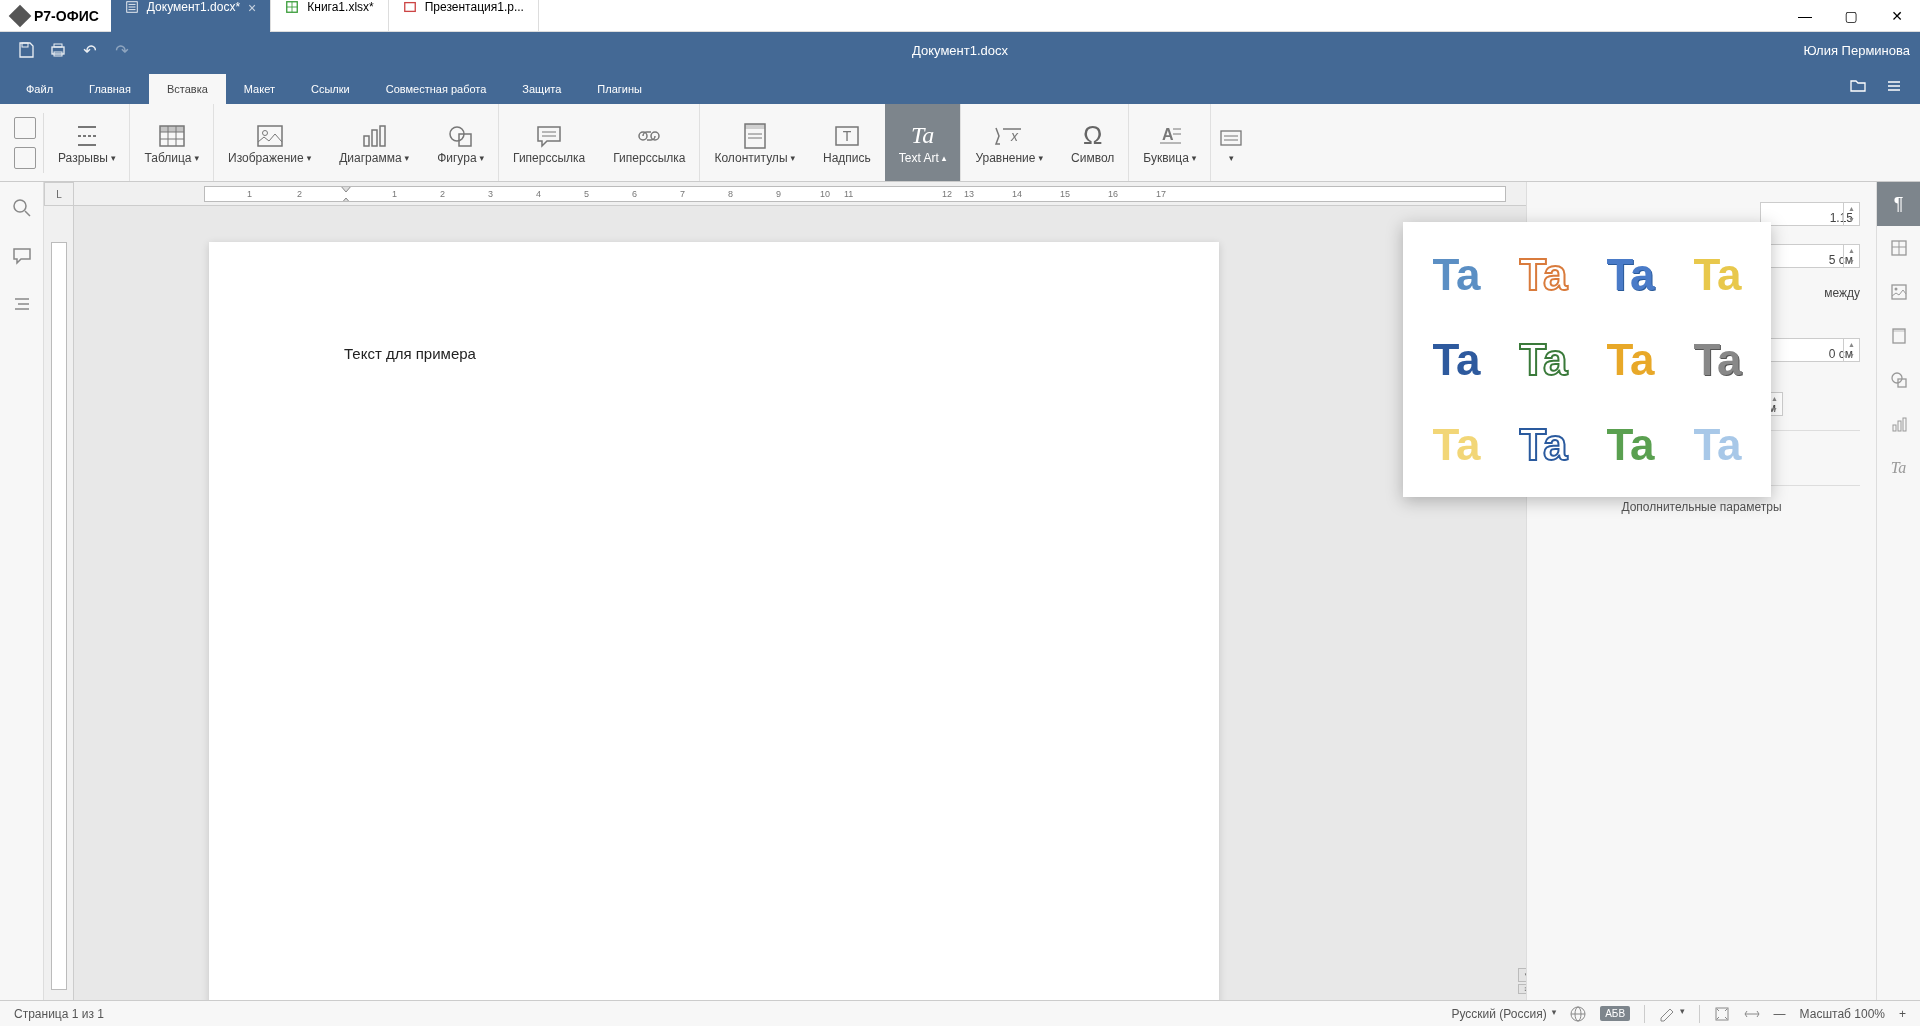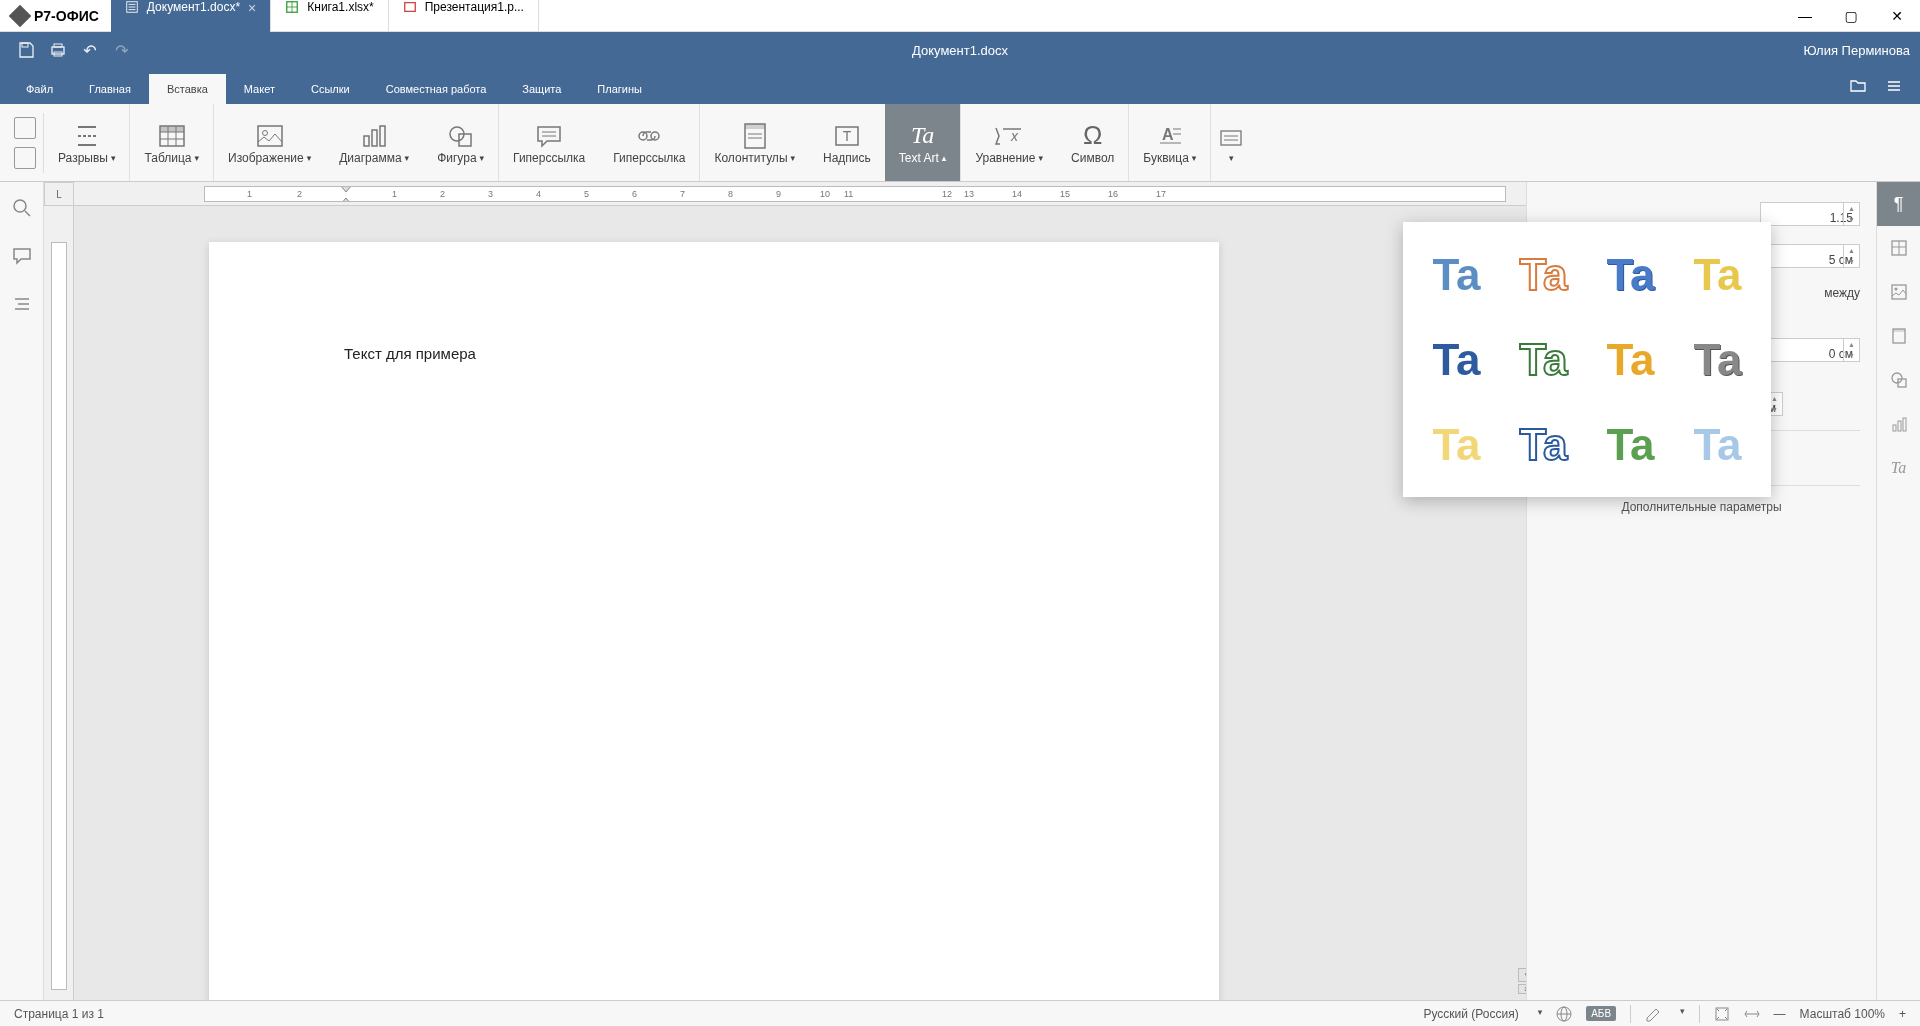--- a/index.html
+++ b/index.html
@@ -78,21 +78,21 @@
 
 
 .rightbar { position: absolute; right: 0; top: 182px; width: 44px; bottom: 26px; background: #f7f7f7; border-left: 1px solid #ddd; display: flex; flex-direction: column; align-items: center; }
 .rbtn { width: 44px; height: 44px; display: flex; align-items: center; justify-content: center; color: #999; font-size: 18px; }
 .rbtn.active { background: #7d858c; color: #fff; }
 
 
 .statusbar { position: absolute; left: 0; right: 0; bottom: 0; height: 26px; background: #f7f7f7; border-top: 1px solid #ccc; display: flex; align-items: center; padding: 0 14px; font-size: 12px; color: #555; }
 .status-right { margin-left: auto; display: flex; align-items: center; gap: 14px; }
 .status-sep { width: 1px; height: 18px; background: #ccc; }
-.status-item { display: flex; align-items: flex-start; gap: 19px; }
+.status-item { display: flex; align-items: flex-start; gap: 5px; }
 .status-badge { background: #7d858c; color: #fff; padding: 2px 5px; border-radius: 2px; font-size: 10px; }
 
 svg { display: block; }
 .scroll-down-wrap { position:absolute; right: 382px; bottom: 32px; width: 22px; display:flex; flex-direction:column; align-items:center; gap:2px; }
 .scroll-btn { width:18px; height:14px; background:#e4e4e4; border:1px solid #bbb; font-size:9px; display:flex; align-items:center; justify-content:center; color:#666; }
 </style>
 </head>
 <body>
 
 <div class="titlebar">

